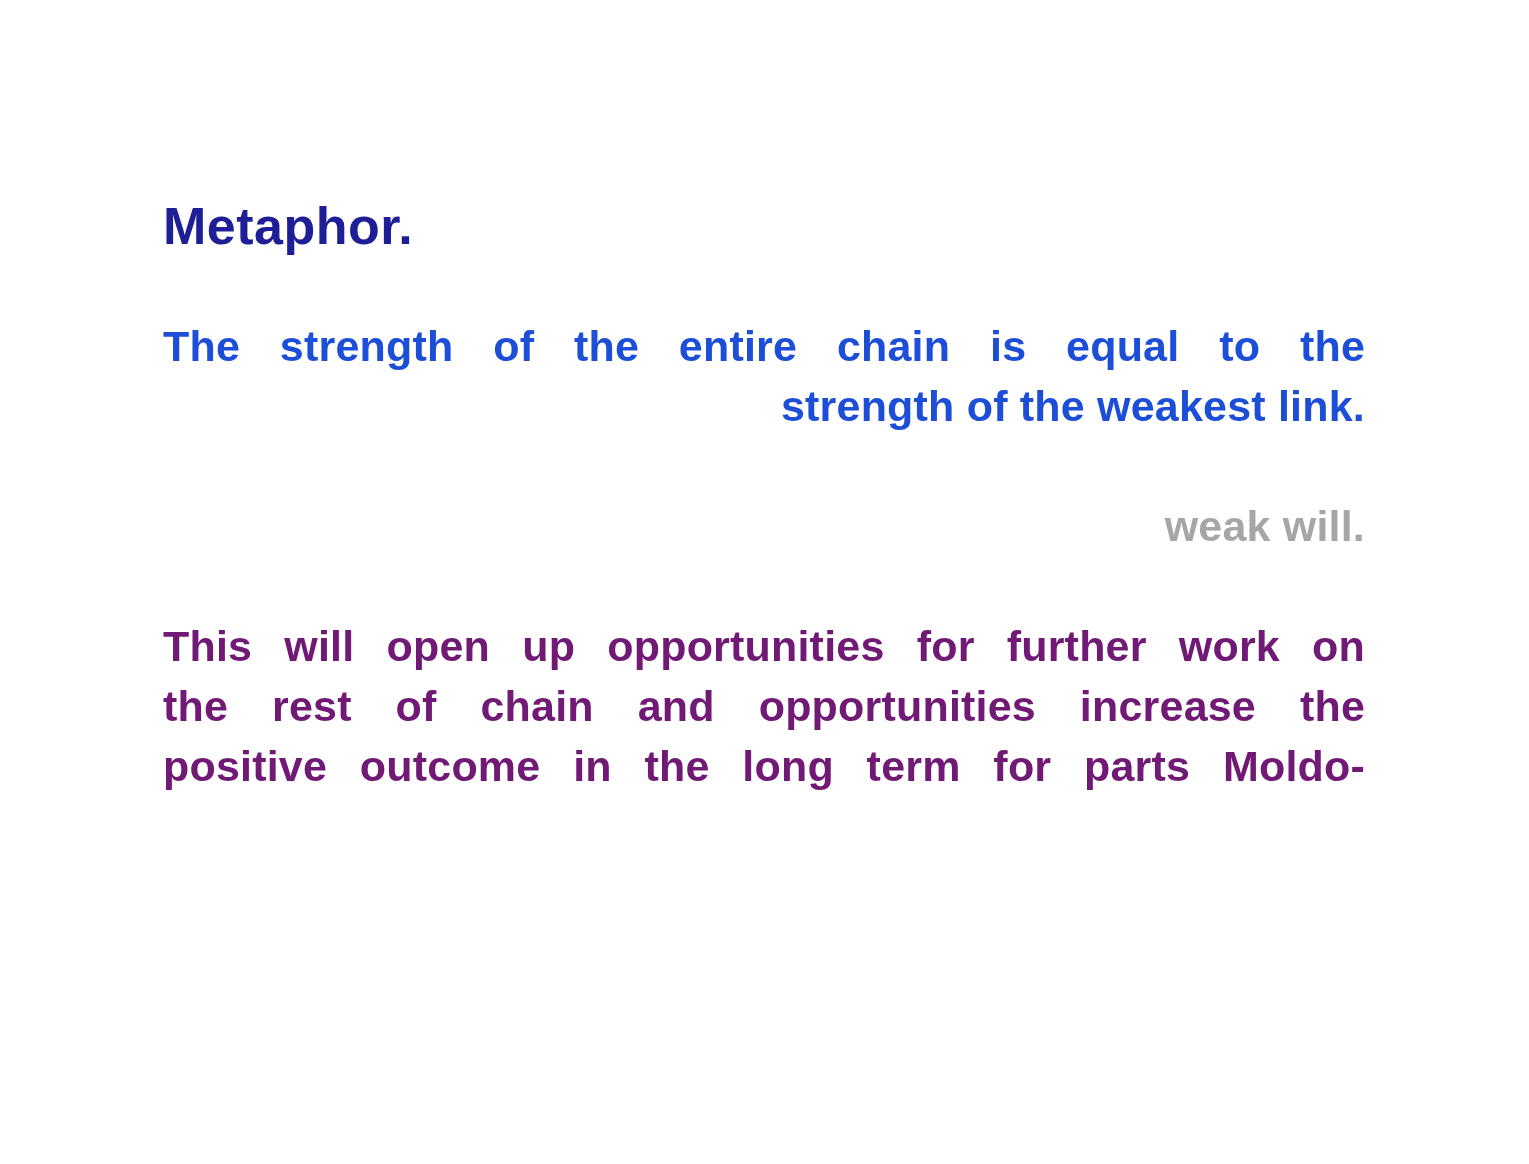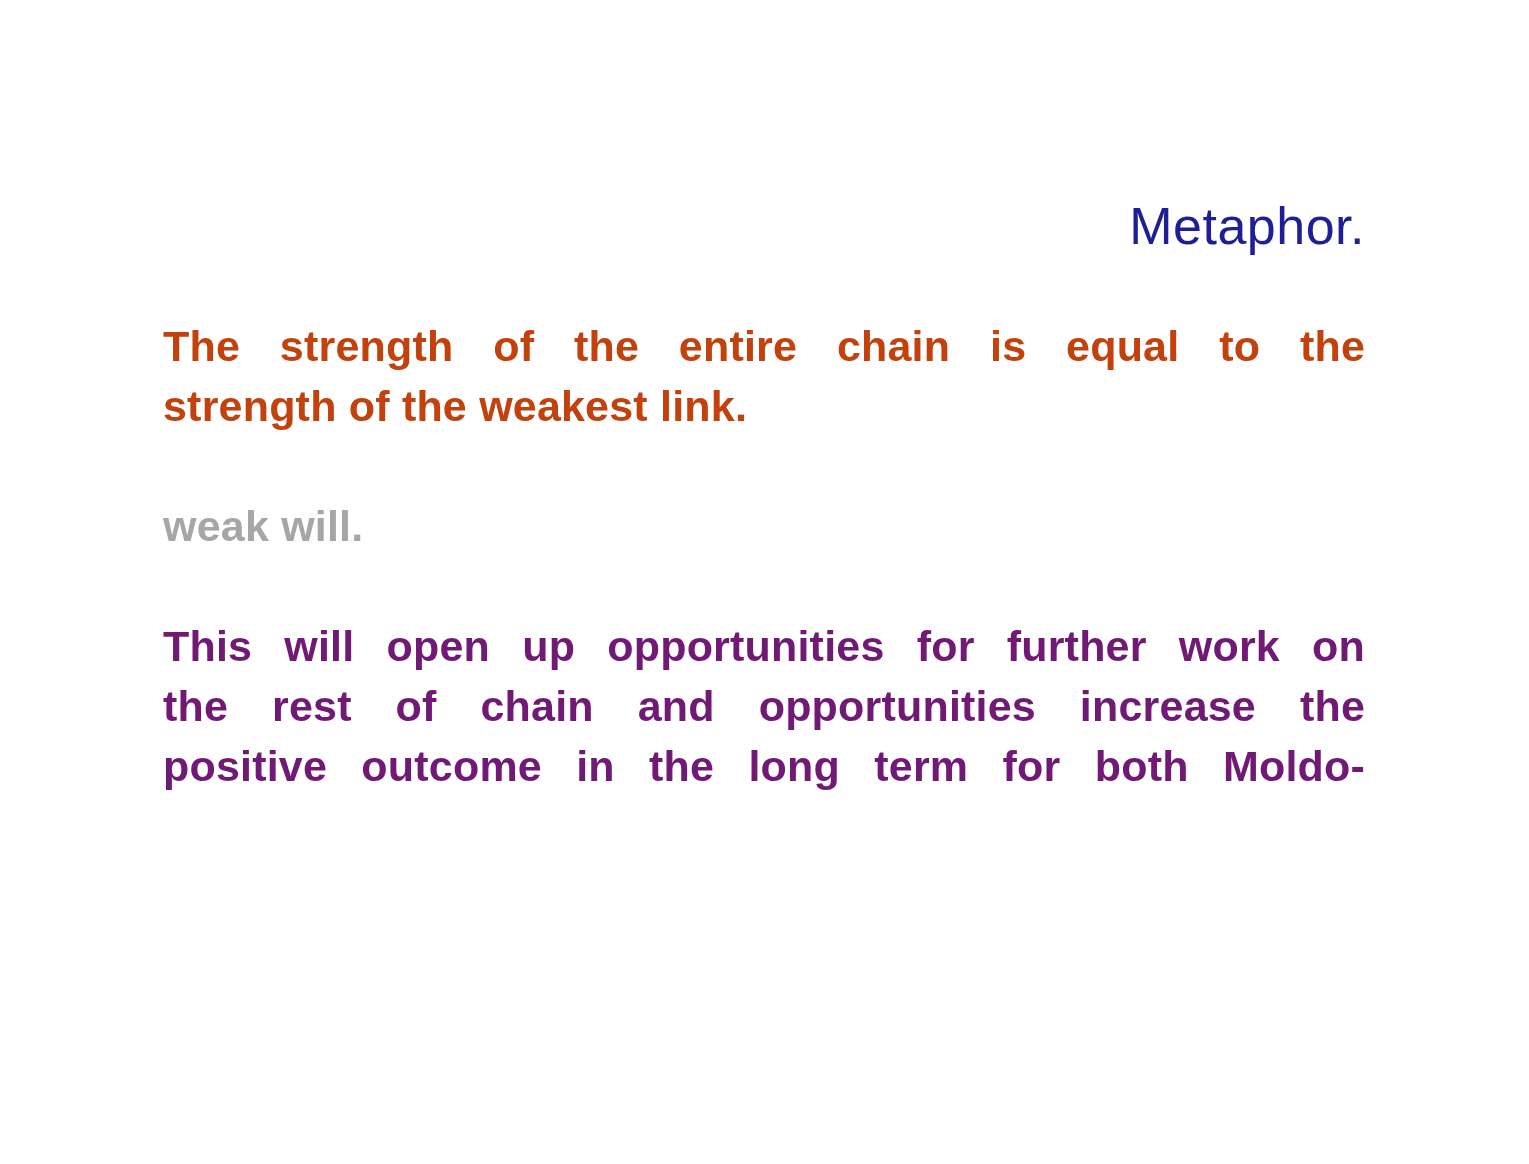--- a/index.html
+++ b/index.html
@@ -16,61 +16,61 @@
     font-family: "Liberation Sans", "DejaVu Sans", sans-serif;
   }
   .text-block {
     position: absolute;
     left: 163px;
     top: 196px;
     width: 1202px;
   }
   .slide-title {
     font-size: 52px;
-    font-weight: 400;
+    font-weight: 700;
     line-height: 60px;
     letter-spacing: 0.5px;
     margin: 0 0 60px 0;
-    text-align: right;
   }
   .para {
     font-size: 43px;
     font-weight: 700;
     line-height: 60px;
     margin: 0 0 60px 0;
     letter-spacing: 0.2px;
   }
   .para:last-child {
     margin-bottom: 0;
   }
   .line {
     white-space: normal;
+    text-align: right;
   }
   .line.justify {
     text-align: justify;
     text-align-last: justify;
   }
 </style>
 </head>
 <body style="background: rgb(255, 255, 255);">
 
 <div class="slide">
   <div class="text-block">
 
     <h1 class="slide-title" style="color: rgb(30, 30, 150);">Metaphor.</h1>
 
-    <div class="para" style="color: #c2410c;">
+    <div class="para" style="color: #1d4ed8;">
       <div class="line justify">The strength of the entire chain is equal to the</div>
       <div class="line">strength of the weakest link.</div>
     </div>
 
     <div class="para" style="color: rgb(166, 166, 166);">
       <div class="line">weak will.</div>
     </div>
 
     <div class="para" style="color: #701a75;">
       <div class="line justify">This will open up opportunities for further work on</div>
       <div class="line justify">the rest of chain and opportunities increase the</div>
-      <div class="line justify">positive outcome in the long term for both Moldo-</div>
+      <div class="line justify">positive outcome in the long term for parts Moldo-</div>
     </div>
 
   </div>
 </div>
 
 </body></html>

